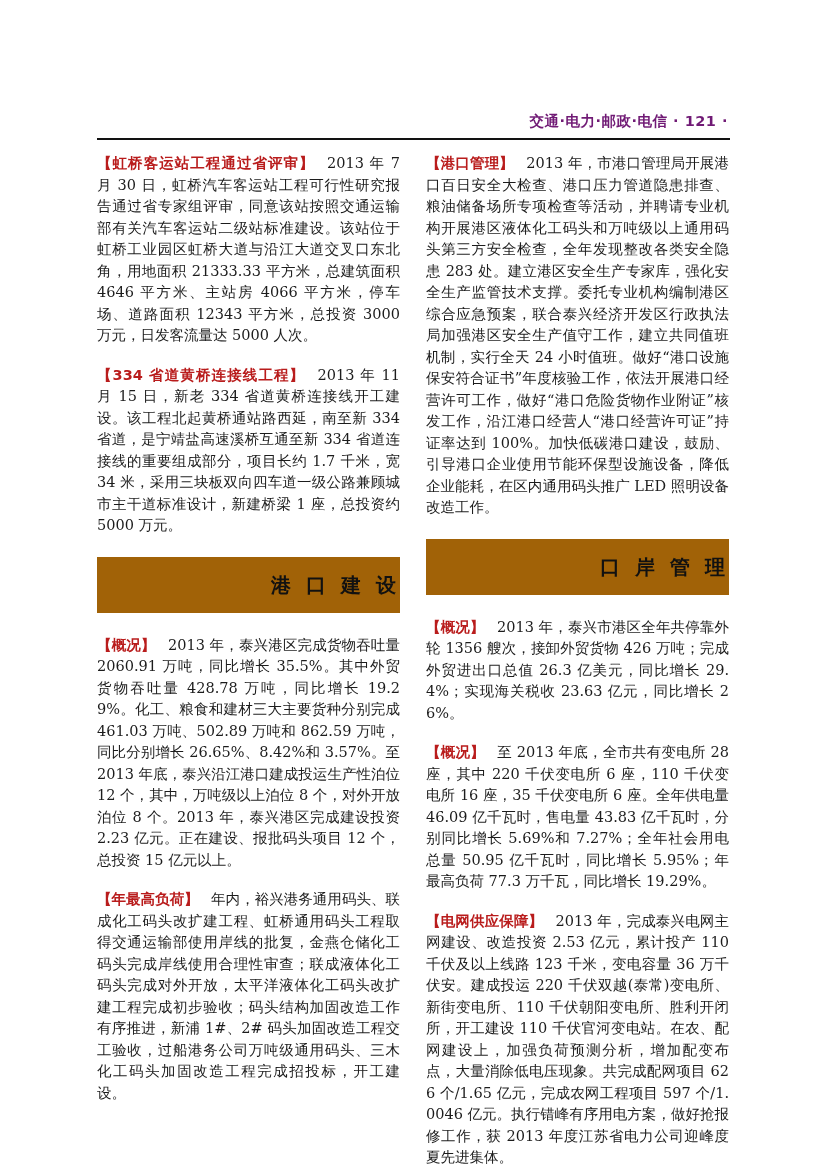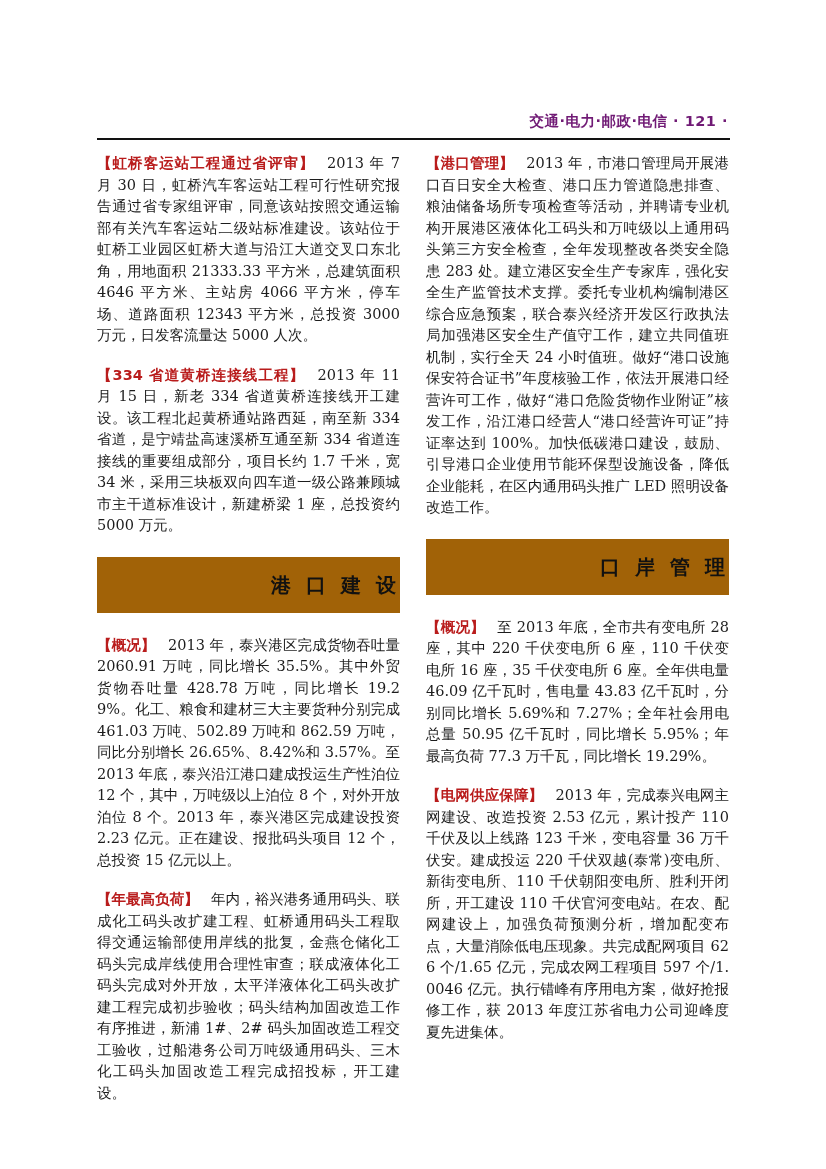--- a/index.html
+++ b/index.html
@@ -94,20 +94,21 @@
         <p class="para"><span class="term">【概况】</span><span>2013 年，泰兴港区完成货物吞吐量 2060.91 万吨，同比增长 35.5%。其中外贸货物吞吐量 428.78 万吨，同比增长 19.29%。化工、粮食和建材三大主要货种分别完成 461.03 万吨、502.89 万吨和 862.59 万吨，同比分别增长 26.65%、8.42%和 3.57%。至 2013 年底，泰兴沿江港口建成投运生产性泊位 12 个，其中，万吨级以上泊位 8 个，对外开放泊位 8 个。2013 年，泰兴港区完成建设投资 2.23 亿元。正在建设、报批码头项目 12 个，总投资 15 亿元以上。</span></p>
 
         <p class="para"><span class="term">【年最高负荷】</span><span>年内，裕兴港务通用码头、联成化工码头改扩建工程、虹桥通用码头工程取得交通运输部使用岸线的批复，金燕仓储化工码头完成岸线使用合理性审查；联成液体化工码头完成对外开放，太平洋液体化工码头改扩建工程完成初步验收；码头结构加固改造工作有序推进，新浦 1#、2# 码头加固改造工程交工验收，过船港务公司万吨级通用码头、三木化工码头加固改造工程完成招投标，开工建设。</span></p>
       </div>
 
       <div class="col">
         <p class="para"><span class="term">【港口管理】</span><span>2013 年，市港口管理局开展港口百日安全大检查、港口压力管道隐患排查、粮油储备场所专项检查等活动，并聘请专业机构开展港区液体化工码头和万吨级以上通用码头第三方安全检查，全年发现整改各类安全隐患 283 处。建立港区安全生产专家库，强化安全生产监管技术支撑。委托专业机构编制港区综合应急预案，联合泰兴经济开发区行政执法局加强港区安全生产值守工作，建立共同值班机制，实行全天 24 小时值班。做好“港口设施保安符合证书”年度核验工作，依法开展港口经营许可工作，做好“港口危险货物作业附证”核发工作，沿江港口经营人“港口经营许可证”持证率达到 100%。加快低碳港口建设，鼓励、引导港口企业使用节能环保型设施设备，降低企业能耗，在区内通用码头推广 LED 照明设备改造工作。</span></p>
 
         <div class="section-box">口 岸 管 理</div>
 
+        <p class="para"><span class="term">【概况】</span><span>2013 年，泰兴市港区全年共停靠外轮 1356 艘次，接卸外贸货物 426 万吨；完成外贸进出口总值 26.3 亿美元，同比增长 29.4%；实现海关税收 23.63 亿元，同比增长 26%。</span></p>
 
 
         <p class="para"><span class="term">【概况】</span><span>至 2013 年底，全市共有变电所 28 座，其中 220 千伏变电所 6 座，110 千伏变电所 16 座，35 千伏变电所 6 座。全年供电量 46.09 亿千瓦时，售电量 43.83 亿千瓦时，分别同比增长 5.69%和 7.27%；全年社会用电总量 50.95 亿千瓦时，同比增长 5.95%；年最高负荷 77.3 万千瓦，同比增长 19.29%。</span></p>
 
         <p class="para"><span class="term">【电网供应保障】</span><span>2013 年，完成泰兴电网主网建设、改造投资 2.53 亿元，累计投产 110 千伏及以上线路 123 千米，变电容量 36 万千伏安。建成投运 220 千伏双越(泰常)变电所、新街变电所、110 千伏朝阳变电所、胜利开闭所，开工建设 110 千伏官河变电站。在农、配网建设上，加强负荷预测分析，增加配变布点，大量消除低电压现象。共完成配网项目 626 个/1.65 亿元，完成农网工程项目 597 个/1.0046 亿元。执行错峰有序用电方案，做好抢报修工作，获 2013 年度江苏省电力公司迎峰度夏先进集体。</span></p>
 
       </div>
 
     </div>
   </div>

